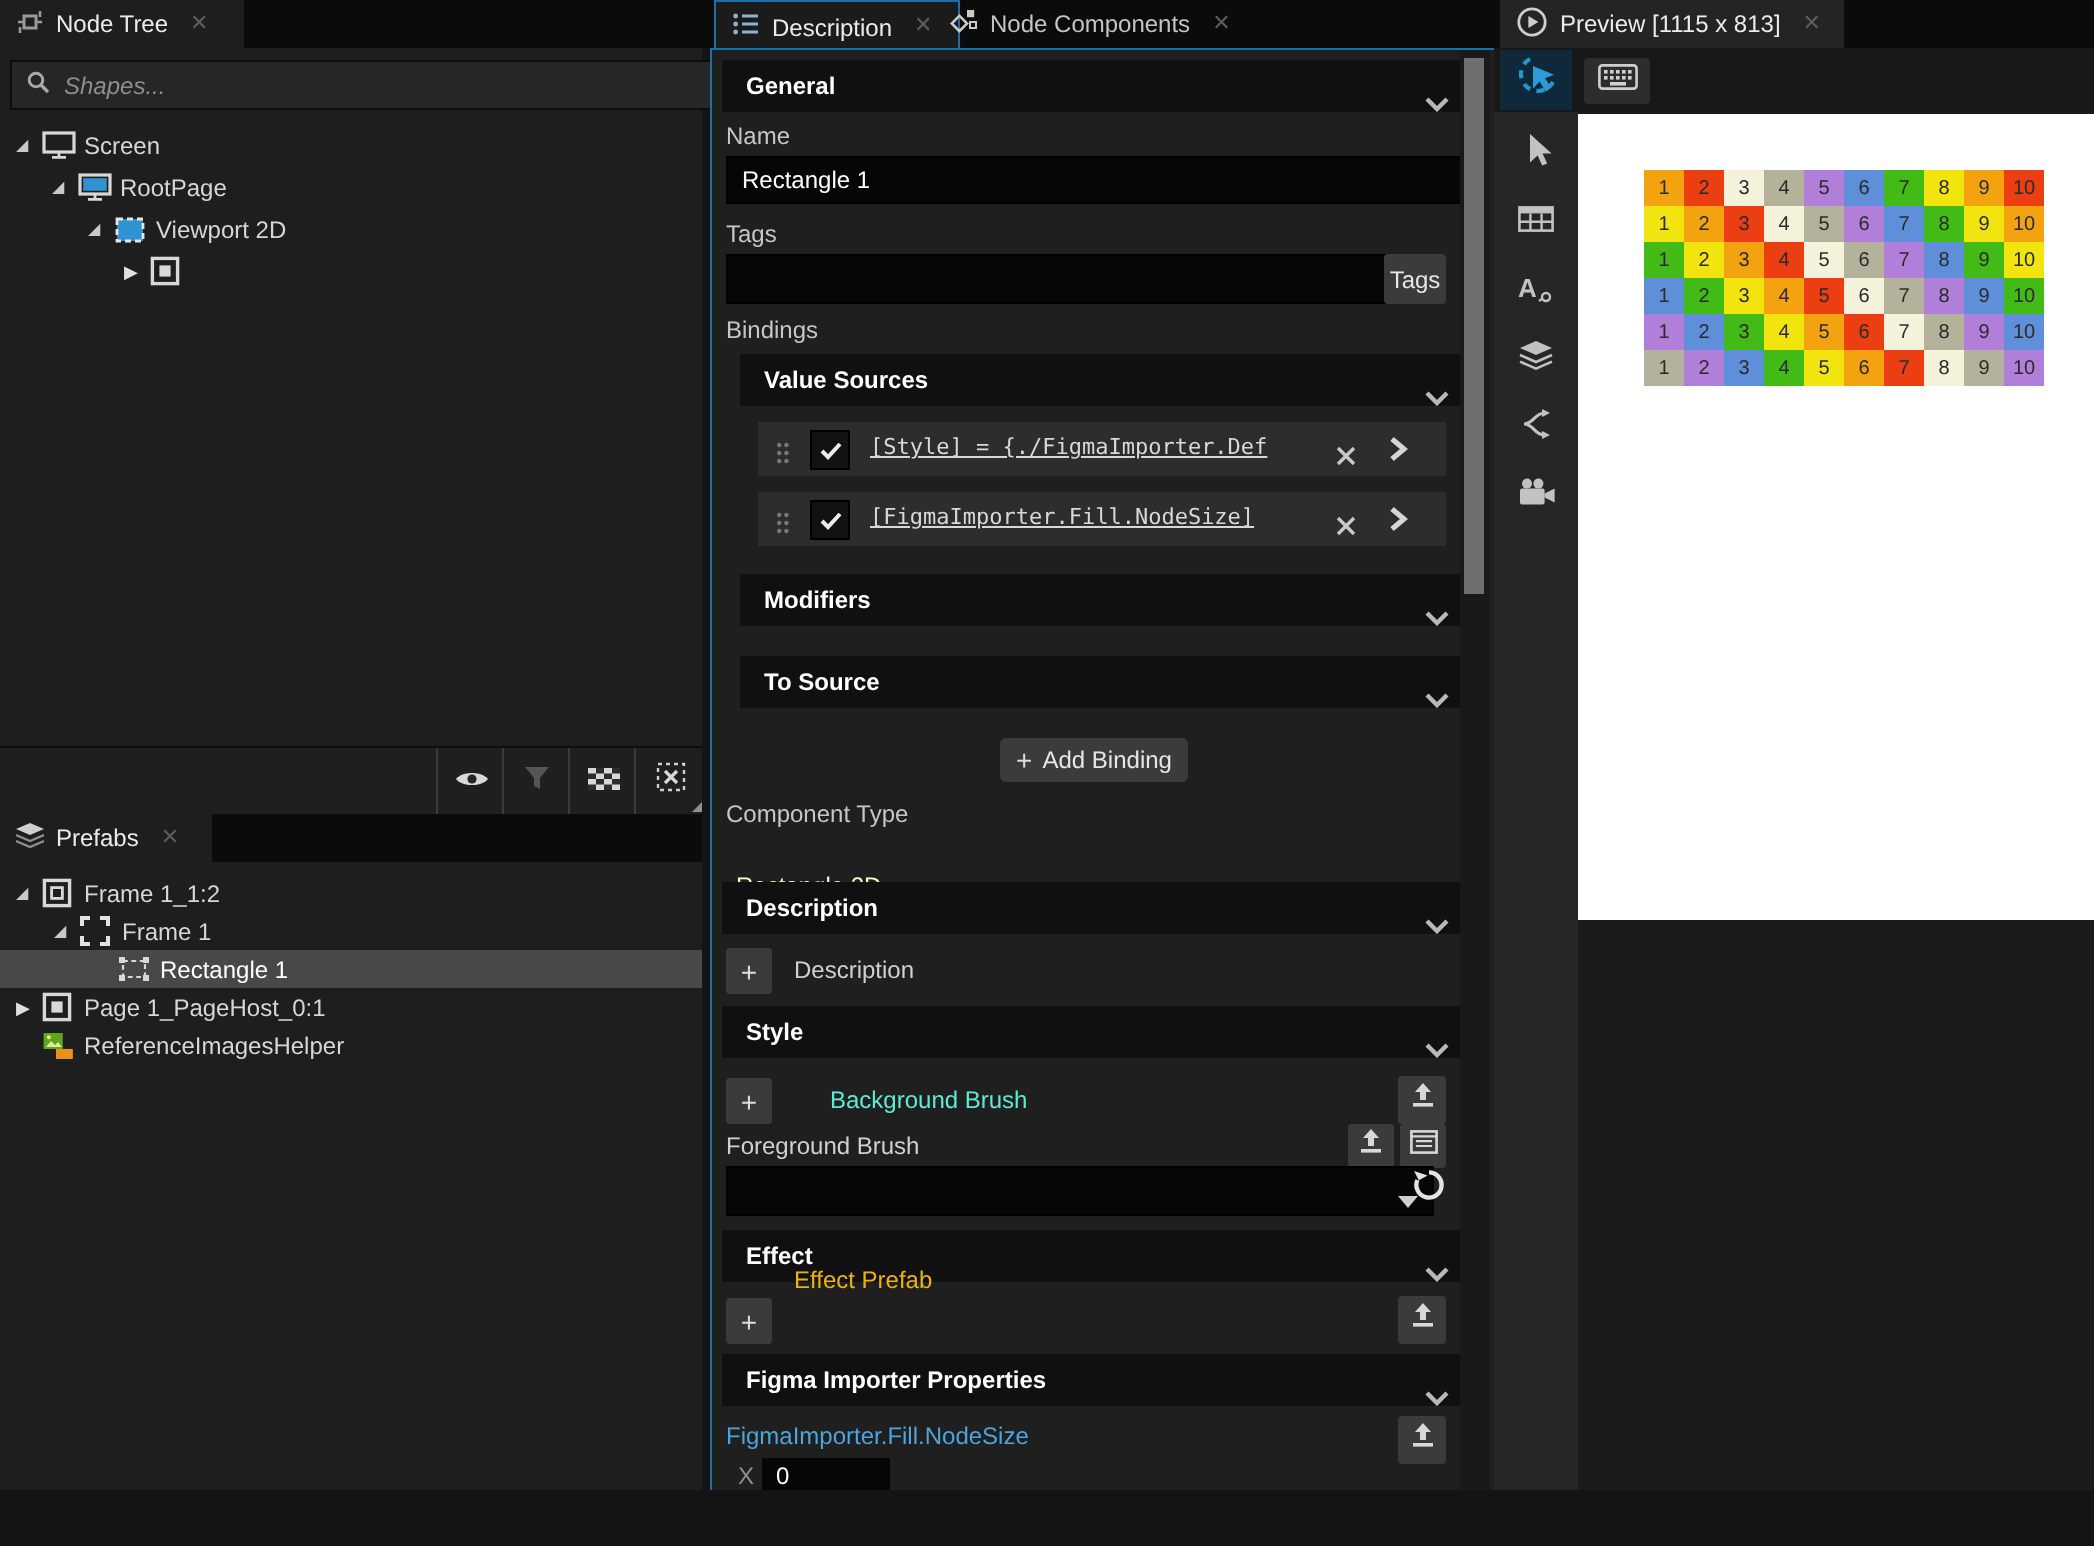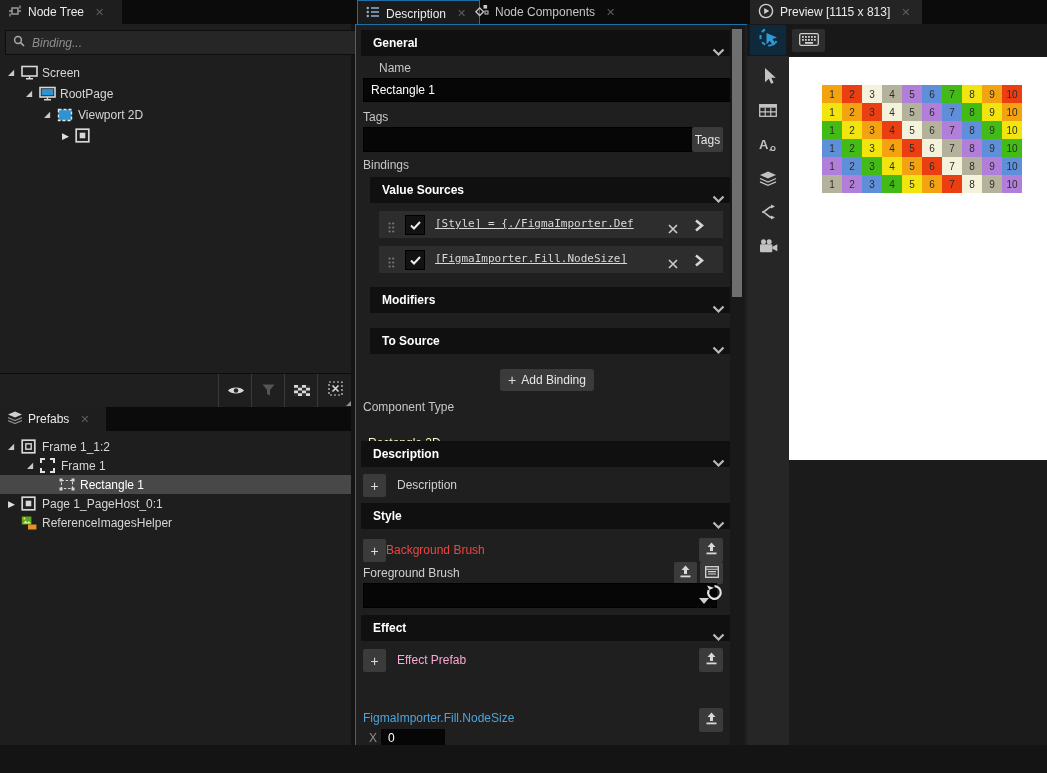--- a/index.html
+++ b/index.html
@@ -87,21 +87,21 @@
     <span class="close">✕</span>
   </div>
 
   <div class="panel" style="left:0;top:24px;width:351px;height:383px">
 
     <div class="inp" style="left:5px;top:6px;width:340px;height:23px;background:#262626;border-color:#0d0d0d;gap:7px">
       <span><svg width="12" height="12" viewBox="0 0 12 12">
             <circle cx="5" cy="5" r="3.4" fill="none" stroke="#a8a8a8" stroke-width="1.5"></circle>
             <path d="M7.6 7.6L11 11" stroke="#a8a8a8" stroke-width="1.7"></path>
           </svg></span>
-      <span style="font-style:italic;color:#8d8d8d">Binding...</span>
+      <span style="font-style:italic;color:#8d8d8d">Shapes...</span>
     </div>
 
     <div class="trow" style="top:38px;padding-left:8px">
       <span class="exp">◢</span>
       <span class="ticon">
           <svg width="17" height="15" viewBox="0 0 17 15">
             <rect x="1" y="1.5" width="15" height="9.5" fill="none" stroke="#d8d8d8" stroke-width="1.6"></rect>
             <path d="M8.5 11v2M5 13.7h7" stroke="#d8d8d8" stroke-width="1.4"></path>
           </svg>
         </span>
@@ -245,21 +245,21 @@
 
   <div class="abs" style="left:355px;top:24px;width:391px;height:749px;background:#1f1f1f;border:1px solid #1d6fa8">
 
     <div class="hdr" style="left:5px;top:5px;width:362px">
       <span>General</span>
       <span class="chev"><svg width="13" height="8" viewBox="0 0 13 8">
             <path d="M1.5 1.5l5 5 5-5" fill="none" stroke="#b9b9b9" stroke-width="2.2"></path>
           </svg></span>
     </div>
 
-    <div class="lbl" style="left:23px;top:36px">Name</div>
+    <div class="lbl" style="left:7px;top:36px">Name</div>
     <div class="inp" style="left:7px;top:53px;width:360px;height:22px">
       <span>Rectangle 1</span>
     </div>
 
     <div class="lbl" style="left:7px;top:85px">Tags</div>
     <div class="inp" style="left:7px;top:102px;width:326px;height:23px">
       <span></span>
     </div>
     <div class="btn" style="left:336px;top:102px;width:31px;height:25px">
       <span>Tags</span>
@@ -359,21 +359,21 @@
 
     <div class="hdr" style="left:5px;top:478px;width:362px">
       <span>Style</span>
       <span class="chev"><svg width="13" height="8" viewBox="0 0 13 8">
             <path d="M1.5 1.5l5 5 5-5" fill="none" stroke="#b9b9b9" stroke-width="2.2"></path>
           </svg></span>
     </div>
     <div class="iconbtn" style="left:7px;top:514px;width:23px;height:23px">
         <span class="plus">+</span>
       </div>
-    <div class="lbl" style="left:30px;top:518px;color:#ef4444">Background Brush</div>
+    <div class="lbl" style="left:59px;top:518px;color:#5eead4">Background Brush</div>
     <div class="iconbtn" style="left:343px;top:513px;width:24px;height:24px">
       <span><svg width="13" height="13" viewBox="0 0 13 13">
             <path d="M6.5 0.5L10.5 5H8v4H5V5H2.5z" fill="#d8d8d8"></path>
             <rect x="1.5" y="10.5" width="10" height="1.8" fill="#d8d8d8"></rect>
           </svg></span>
     </div>
 
     <div class="lbl" style="left:7px;top:541px;color:#d0d0d0">Foreground Brush</div>
     <div class="iconbtn" style="left:318px;top:537px;width:23px;height:22px">
       <span><svg width="13" height="13" viewBox="0 0 13 13">
@@ -402,28 +402,34 @@
 
     <div class="hdr" style="left:5px;top:590px;width:362px">
       <span>Effect</span>
       <span class="chev"><svg width="13" height="8" viewBox="0 0 13 8">
             <path d="M1.5 1.5l5 5 5-5" fill="none" stroke="#b9b9b9" stroke-width="2.2"></path>
           </svg></span>
     </div>
     <div class="iconbtn" style="left:7px;top:624px;width:23px;height:23px">
         <span class="plus">+</span>
       </div>
-    <div class="lbl" style="left:41px;top:628px;color:#f9a8d4">Effect Prefab</div>
+    <div class="lbl" style="left:41px;top:608px;color:#eab308">Effect Prefab</div>
     <div class="iconbtn" style="left:343px;top:623px;width:24px;height:24px">
       <span><svg width="13" height="13" viewBox="0 0 13 13">
             <path d="M6.5 0.5L10.5 5H8v4H5V5H2.5z" fill="#d8d8d8"></path>
             <rect x="1.5" y="10.5" width="10" height="1.8" fill="#d8d8d8"></rect>
           </svg></span>
     </div>
 
+    <div class="hdr" style="left:5px;top:652px;width:362px">
+      <span>Figma Importer Properties</span>
+      <span class="chev"><svg width="13" height="8" viewBox="0 0 13 8">
+            <path d="M1.5 1.5l5 5 5-5" fill="none" stroke="#b9b9b9" stroke-width="2.2"></path>
+          </svg></span>
+    </div>
     <div class="lbl" style="left:7px;top:686px;color:#4da3db">FigmaImporter.Fill.NodeSize</div>
     <div class="iconbtn" style="left:343px;top:683px;width:24px;height:24px">
       <span><svg width="13" height="13" viewBox="0 0 13 13">
             <path d="M6.5 0.5L10.5 5H8v4H5V5H2.5z" fill="#d8d8d8"></path>
             <rect x="1.5" y="10.5" width="10" height="1.8" fill="#d8d8d8"></rect>
           </svg></span>
     </div>
 
     <div class="lbl" style="left:13px;top:706px;color:#8f8f8f">X</div>
     <div class="inp" style="left:25px;top:704px;width:50px;height:17px;border:none">

